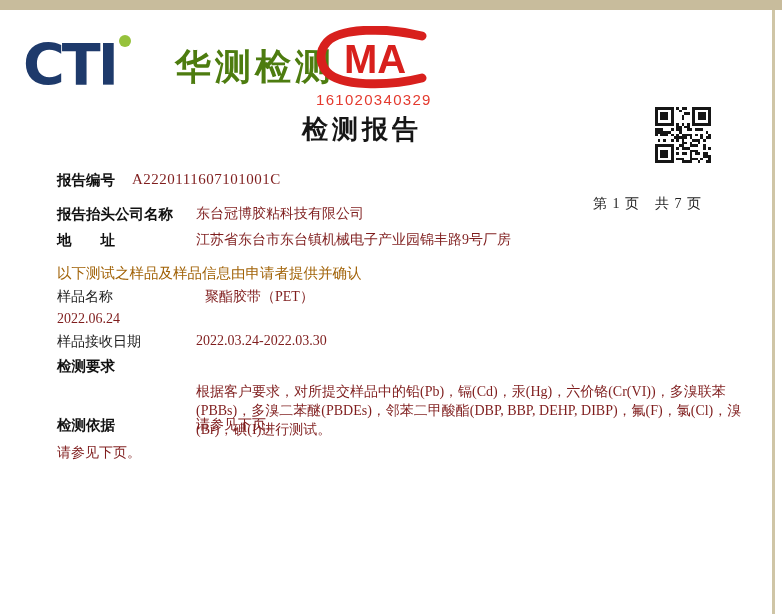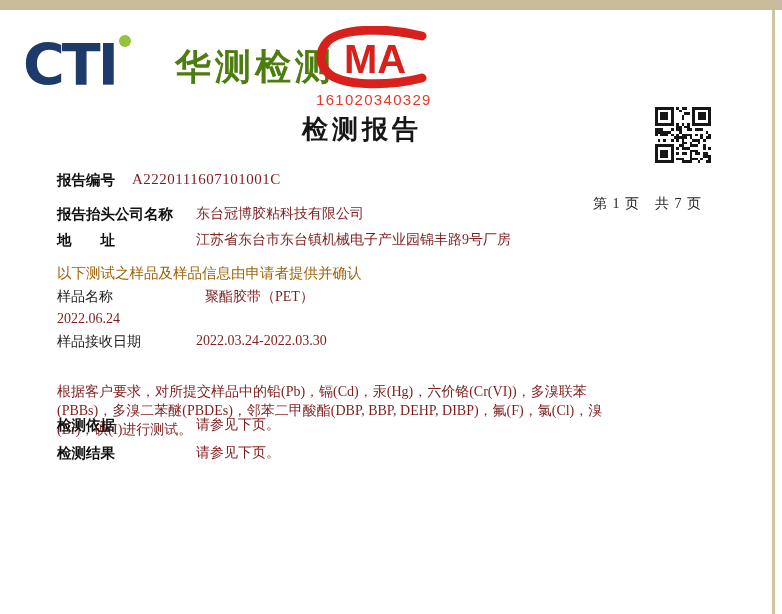--- a/index.html
+++ b/index.html
@@ -214,30 +214,30 @@
   </div>
   <div class="row" style="top:301px">
     <span class="val">2022.06.24</span>
   </div>
   <div class="row" style="top:323px">
     <span class="lbl normal">样品接收日期</span>
     <span class="val">2022.03.24-2022.03.30</span>
   </div>
 
   <div class="row" style="top:347px">
+    <span class="lbl">检测要求</span>
     <span class="val para">根据客户要求，对所提交样品中的铅(Pb)，镉(Cd)，汞(Hg)，六价铬(Cr(VI))，多溴联苯(PBBs)，多溴二苯醚(PBDEs)，邻苯二甲酸酯(DBP, BBP, DEHP, DIBP)，氟(F)，氯(Cl)，溴(Br)，碘(I)进行测试。</span>
   </div>
 
   <div class="row" style="top:406px">
     <span class="lbl">检测依据</span>
     <span class="val">请参见下页。</span>
   </div>
 
   <div class="row" style="top:434px">
-    <span class="lbl">检测结果</span>
     <span class="val">请参见下页。</span>
   </div>
 
   <svg class="stamp" viewBox="0 0 260 260">
     <defs>
       <path id="arc-cn" d="M 40.7 162.5 A 95 95 0 1 1 219.3 162.5" fill="none"></path>
       <path id="arc-en" d="M 68 152.6 A 66 66 0 1 1 192 152.6" fill="none"></path>
     </defs>
     <circle cx="130" cy="130" r="117" fill="none" stroke="#d5392f" stroke-width="5"></circle>
     <circle cx="130" cy="130" r="84" fill="none" stroke="#d5392f" stroke-width="1.5"></circle>

